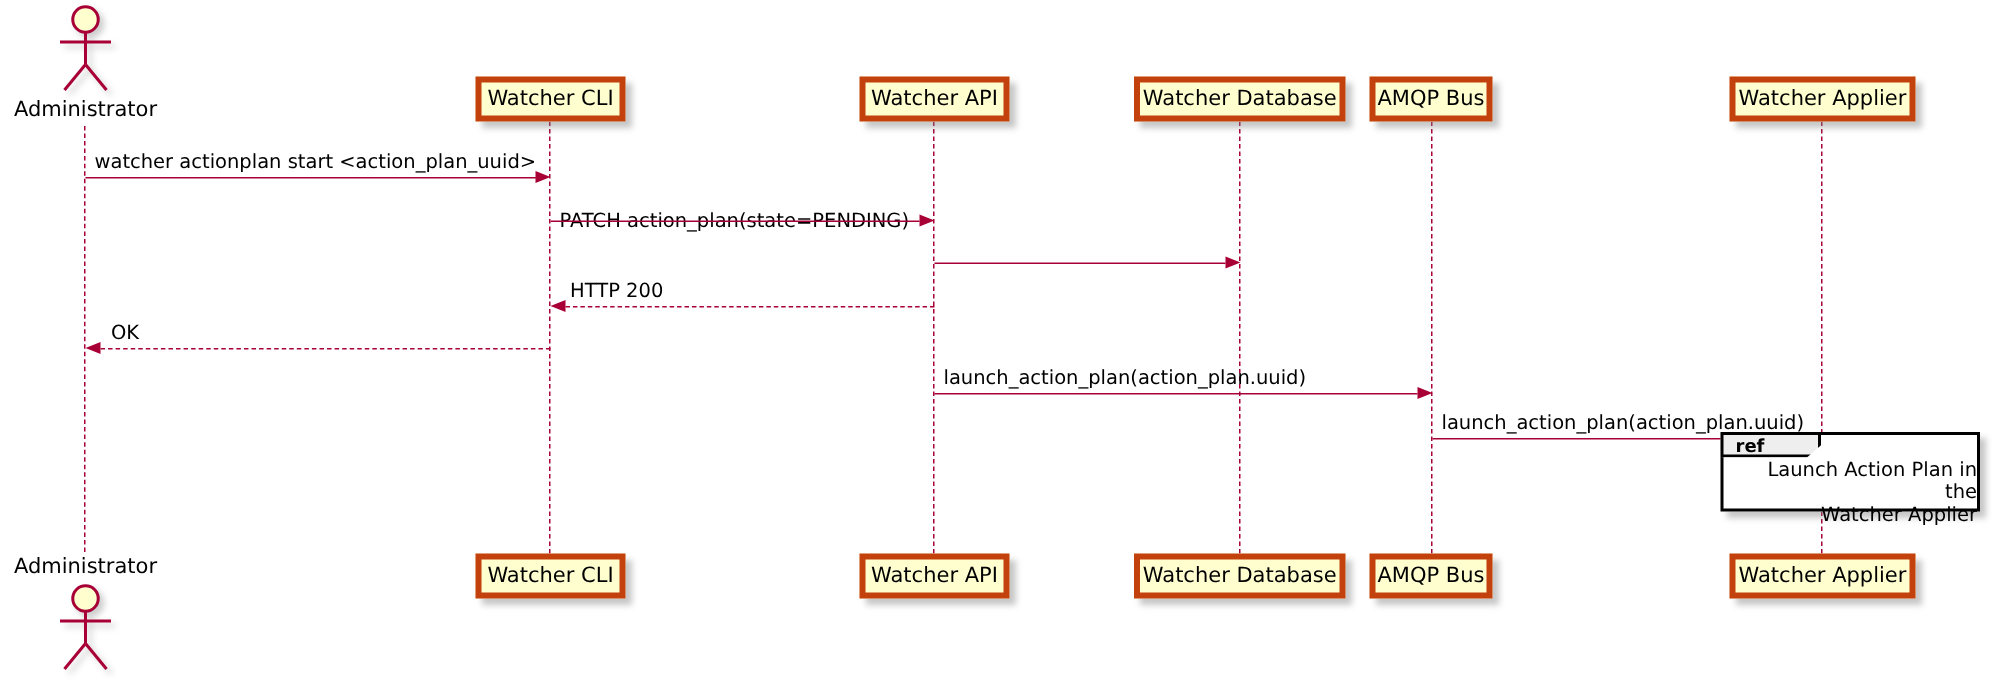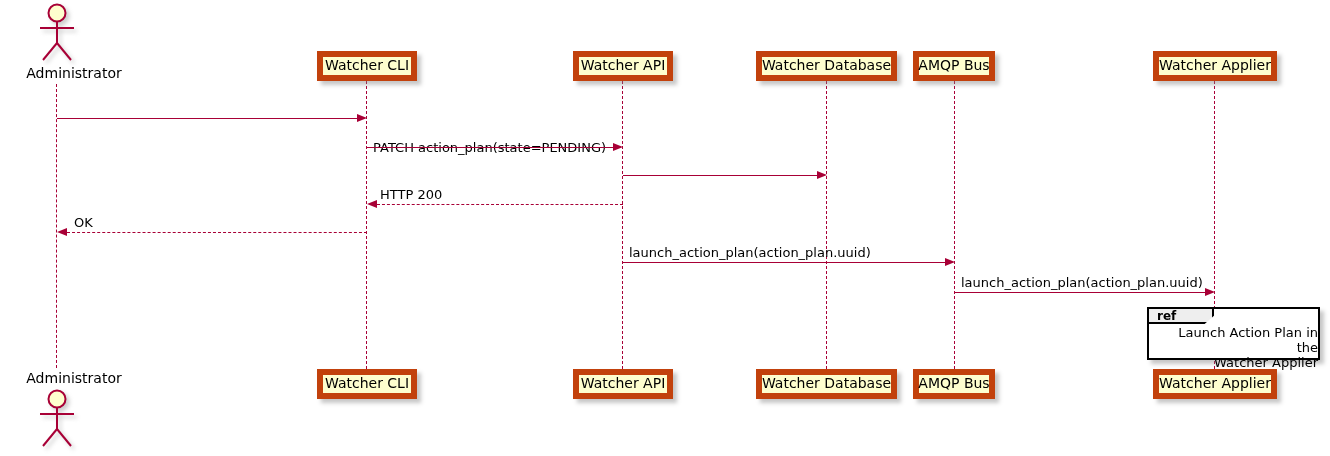--- a/index.html
+++ b/index.html
@@ -10,48 +10,48 @@
     font-family:"DejaVu Sans","Liberation Sans",sans-serif;
     color:#000;
     overflow:hidden;
   }
   .lifeline{
     position:absolute;width:0;
     border-left:1px dashed #A80036;
   }
   .pbox{
     position:absolute;height:30px;box-sizing:border-box;
-    background:#FEFECE;border:6px solid #c2410c;
+    background:#FEFECE;border:4px solid #c2410c;
     box-shadow:4px 4px 4px rgba(130,130,130,0.45);
-    display:flex;align-items:flex-start;justify-content:center;
+    display:flex;align-items:center;justify-content:center;
     font-size:14px;white-space:nowrap;
   }
   .actor-svg{position:absolute;filter:drop-shadow(3px 3px 2px rgba(130,130,130,0.4));}
   .actor-label{
     position:absolute;width:110px;text-align:center;
-    font-size:14px;white-space:nowrap;margin-left:17px;
+    font-size:14px;white-space:nowrap;
   }
   .msg-line{position:absolute;height:0;border-top:1px solid #A80036;}
   .msg-line.dashed{border-top:1px dashed #A80036;}
   .arrow-r{
     position:absolute;width:0;height:0;
     border-top:4px solid transparent;border-bottom:4px solid transparent;
     border-left:10px solid #A80036;
   }
   .arrow-l{
     position:absolute;width:0;height:0;
     border-top:4px solid transparent;border-bottom:4px solid transparent;
     border-right:10px solid #A80036;
   }
   .msg-label{
     position:absolute;font-size:13px;line-height:15px;
     white-space:nowrap;color:#000;
   }
   .ref-box{
-    position:absolute;left:1147px;top:307px;width:173px;height:53px;
+    position:absolute;left:1147px;top:288px;width:173px;height:53px;
     box-sizing:border-box;background:#FFFFFF;border:2px solid #000;
     box-shadow:4px 4px 4px rgba(130,130,130,0.45);
   }
   .ref-tab{
     position:absolute;left:-2px;top:-2px;width:67px;height:17px;
     background:#EEEEEE;border:2px solid #000;box-sizing:border-box;
     clip-path:polygon(0 0,100% 0,100% 52%,86% 100%,0 100%);
   }
   .ref-keyword{
     position:absolute;left:8px;top:0px;
@@ -92,20 +92,21 @@
   <div class="pbox" style="left:756px;top:51px;width:141px">
     <span>Watcher Database</span>
     </div>
   <div class="pbox" style="left:913px;top:51px;width:82px">
     <span>AMQP Bus</span>
     </div>
   <div class="pbox" style="left:1153px;top:51px;width:124px">
     <span>Watcher Applier</span>
     </div>
 
+  <div class="msg-label" style="left:63px;top:101px">watcher actionplan start &lt;action_plan_uuid&gt;</div>
   <div class="msg-line" style="left:57px;top:118px;width:301px"></div>
   <div class="arrow-r" style="left:357px;top:114px"></div>
 
   <div class="msg-label" style="left:373px;top:140px">PATCH action_plan(state=PENDING)</div>
   <div class="msg-line" style="left:367px;top:147px;width:246px"></div>
   <div class="arrow-r" style="left:613px;top:143px"></div>
 
   <div class="msg-line" style="left:623px;top:175px;width:194px"></div>
   <div class="arrow-r" style="left:817px;top:171px"></div>
 

